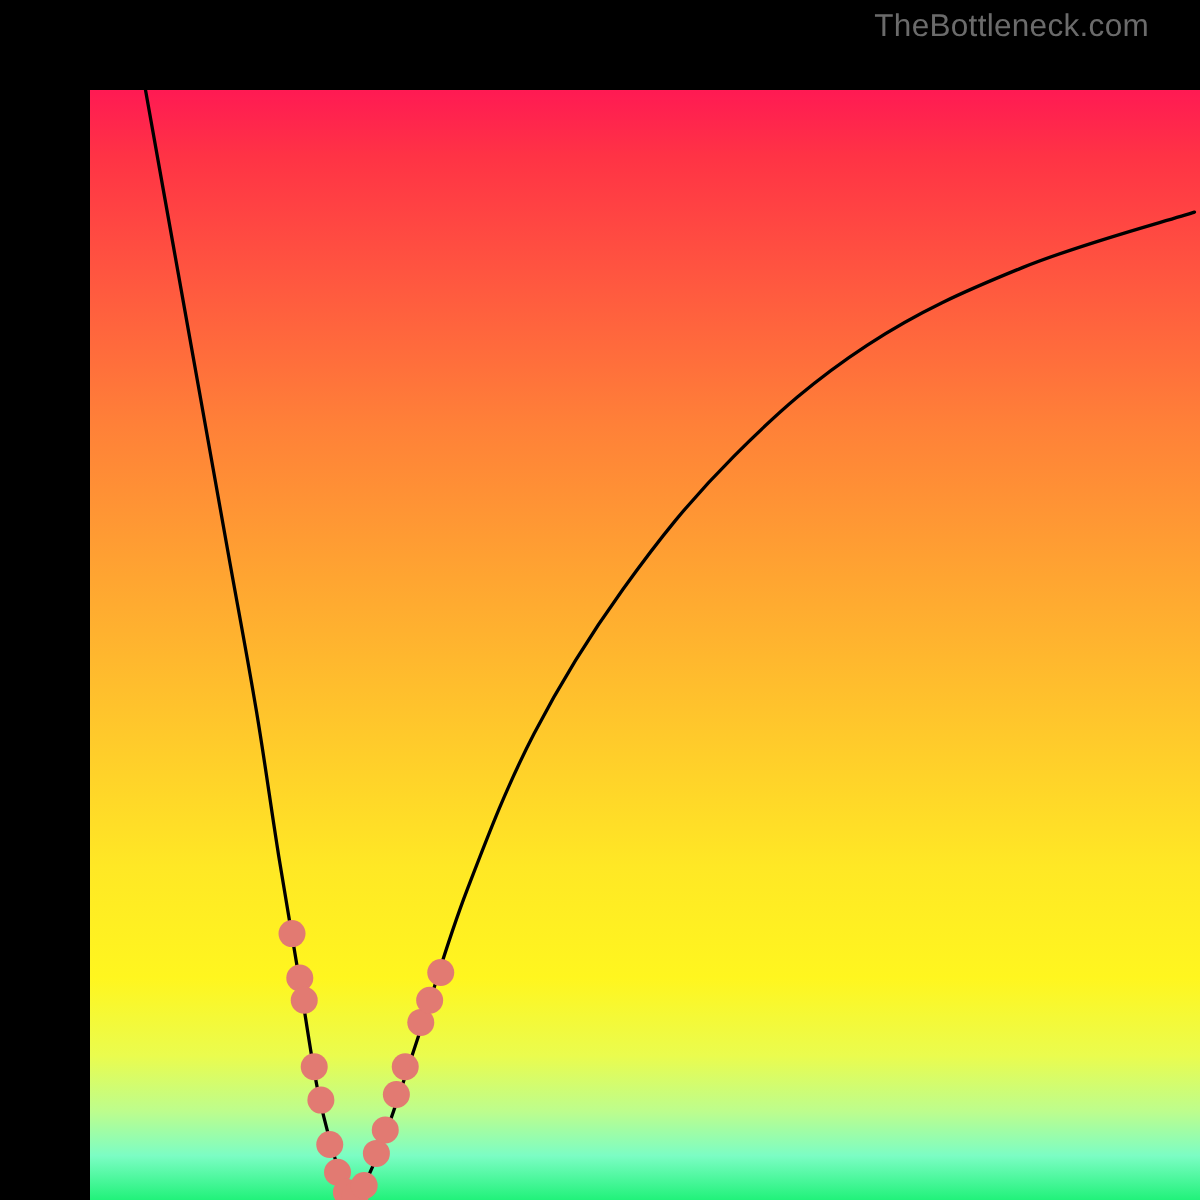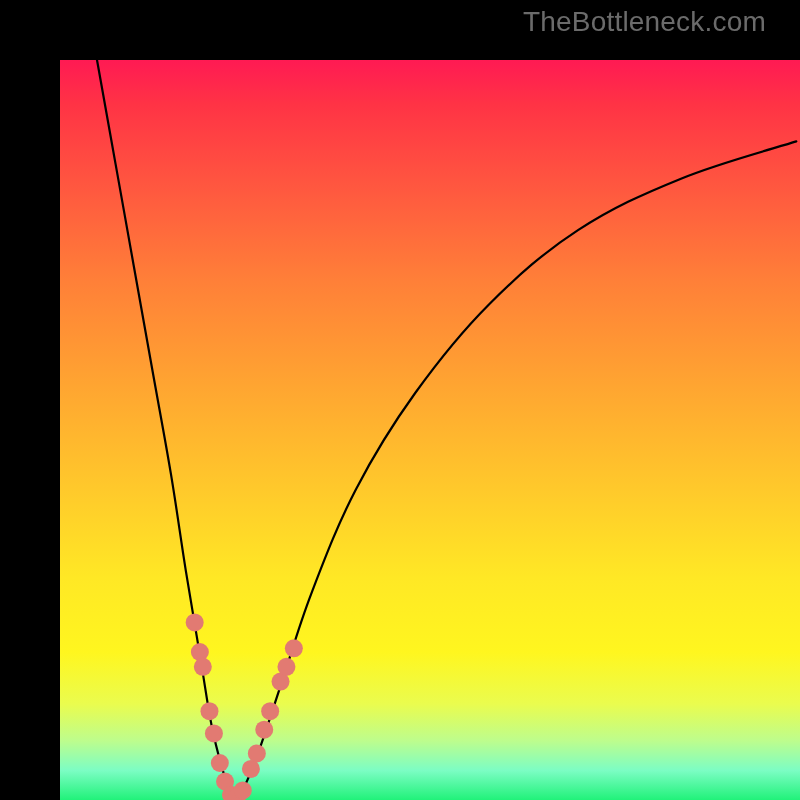--- a/index.html
+++ b/index.html
@@ -39,21 +39,21 @@
       #bdfd8d 92%,
       #7cfdc4 96%,
       #21f27a 100%
     );
   }
   .watermark {
     position: absolute;
     top: 6px;
     right: 34px;
     color: #6b6b6b;
-    font-size: 28px;
+    font-size: 21px;
     font-weight: 400;
     letter-spacing: 0.2px;
     user-select: none;
     pointer-events: none;
   }
   svg.curves {
     position: absolute;
     top: 0;
     left: 0;
     width: 740px;

